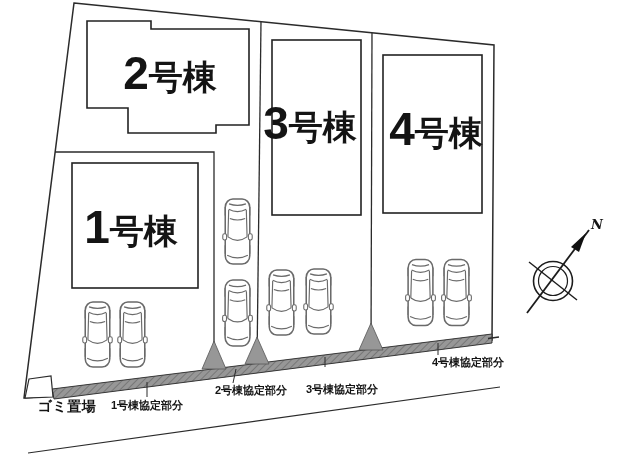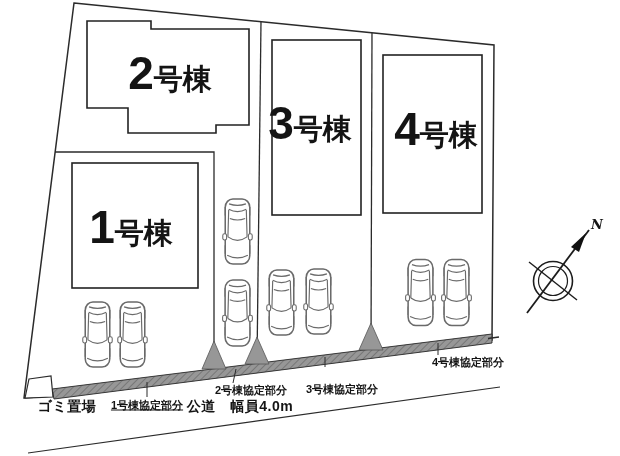--- a/index.html
+++ b/index.html
@@ -4,21 +4,21 @@
 <style>
   html,body{margin:0;padding:0;background:#ffffff;}
   .stage{
     position:relative;width:620px;height:456px;background:#ffffff;overflow:hidden;
     font-family:"Liberation Sans","DejaVu Sans",sans-serif;color:#1c1c1c;
   }
   .stage svg.plan{position:absolute;left:0;top:0;}
   .lbl{position:absolute;transform:translate(-50%,-50%);white-space:nowrap;color:#141414;}
   .bldg-label{display:flex;align-items:baseline;gap:1px;font-weight:700;}
   .bldg-label .bnum{font-size:46px;line-height:1;letter-spacing:-1px;}
-  .bldg-label .bsuf{font-size:29px;line-height:1;}
+  .bldg-label .bsuf{font-size:34px;line-height:1;}
   .ann{font-size:11px;font-weight:700;}
   .big-ann{font-size:14px;font-weight:700;letter-spacing:0.5px;}
   .north-n{font-family:"DejaVu Serif","Liberation Serif",serif;font-style:italic;font-weight:700;font-size:13px;}
 </style>
 </head>
 <body>
 
 <div class="stage">
 
   <svg class="plan" width="620" height="456" viewBox="0 0 620 456">
@@ -116,23 +116,22 @@
   </div>
   <div class="lbl bldg-label" style="left:310px;top:123px;">
     <span class="bnum">3</span>
     <span class="bsuf">号棟</span>
   </div>
   <div class="lbl bldg-label" style="left:436px;top:129px;">
     <span class="bnum">4</span>
     <span class="bsuf">号棟</span>
   </div>
 
-  <div class="lbl ann" style="left:147px;top:405px;text-decoration:underline;">1号棟協定部分</div>
+  <div class="lbl ann" style="left:147px;top:405px;">1号棟協定部分</div>
   <div class="lbl ann" style="left:251px;top:390px;">2号棟協定部分</div>
   <div class="lbl ann" style="left:342px;top:374px;margin-top:15px;">3号棟協定部分</div>
   <div class="lbl ann" style="left:468px;top:362px;text-align:center;">4号棟協定部分</div>
 
-  <div class="lbl big-ann" style="left:240px;top:407px;">公道　幅員4.0m</div>
   <div class="lbl big-ann" style="left:67px;top:407px;">ゴミ置場</div>
 
   <div class="lbl north-n" style="left:597px;top:224px;">N</div>
 
 </div>
 
 </body></html>

